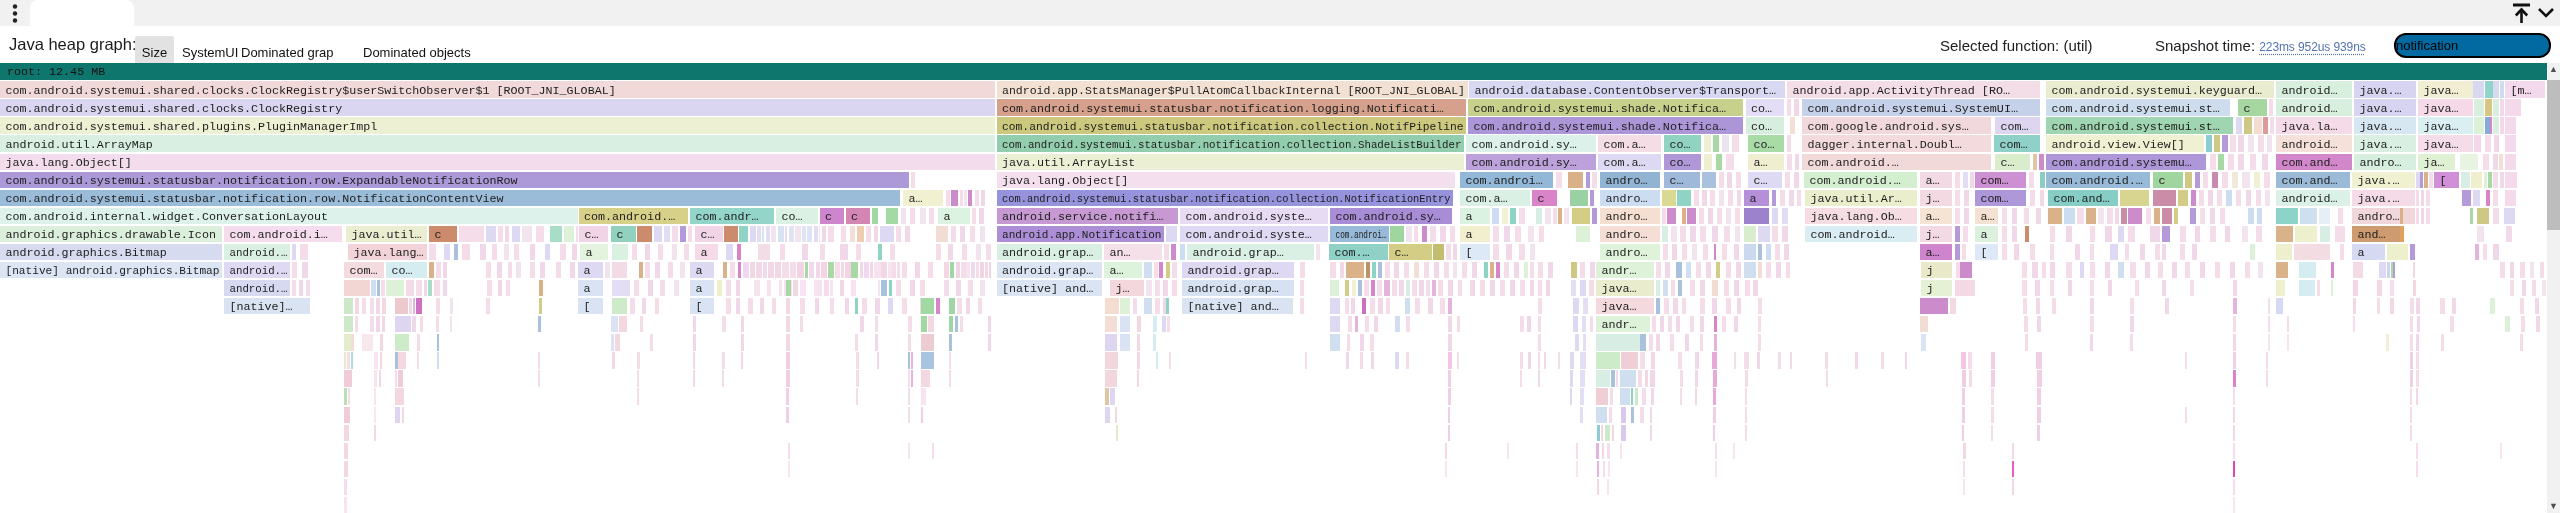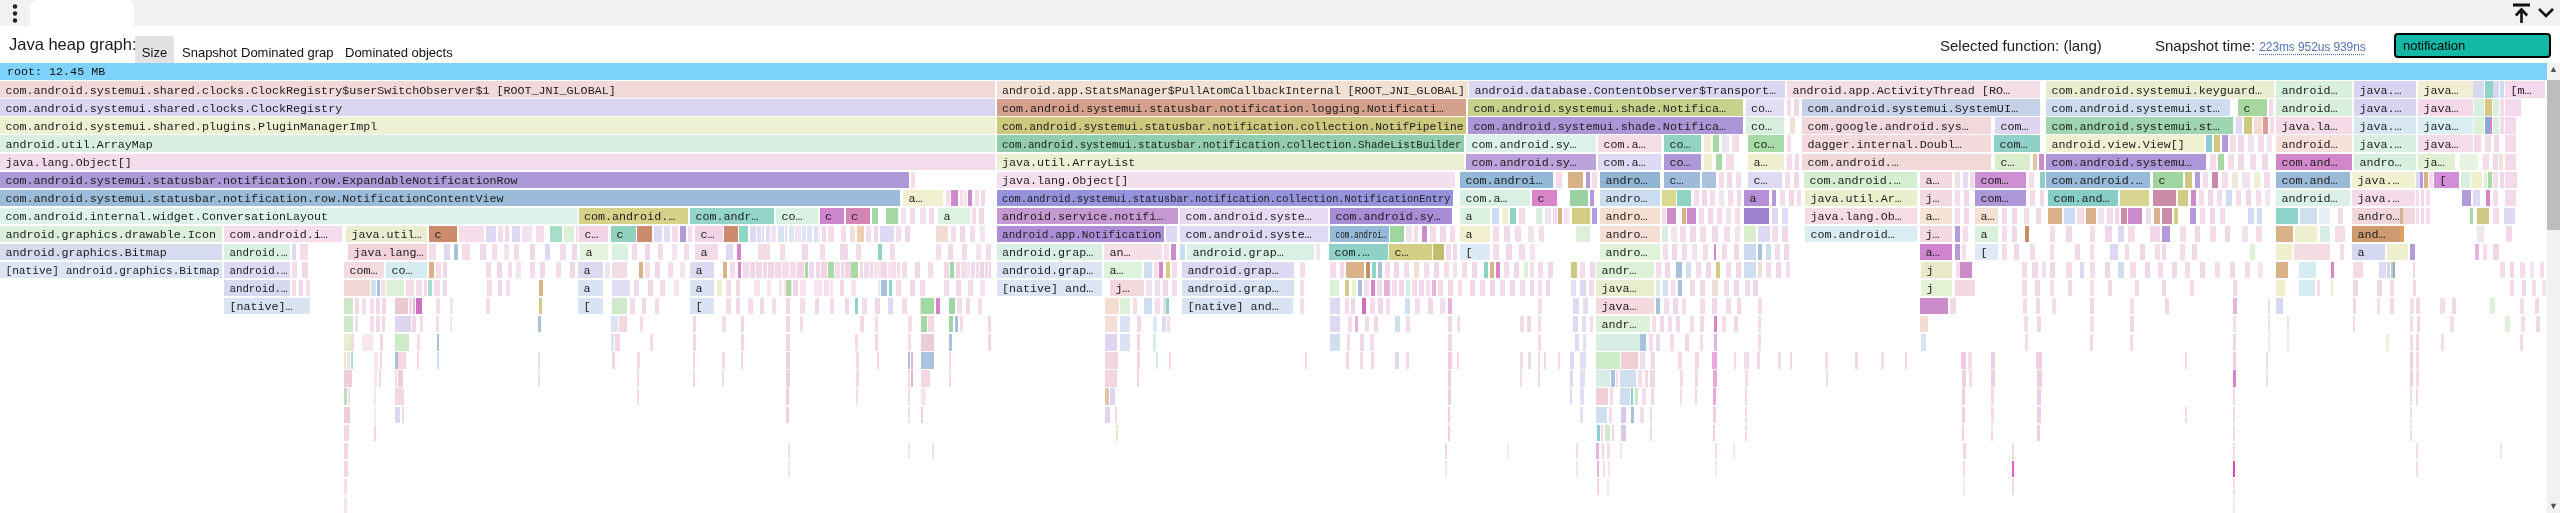--- a/index.html
+++ b/index.html
@@ -13,23 +13,23 @@
 #toolbar { position:absolute; left:0; top:26px; width:2560px; height:37px; background:#ffffff; }
 .jhg { position:absolute; left:9px; top:35px; font-size:16.5px; color:#1b1b1b; }
 .tbtn { position:absolute; top:36px; height:33px; font-size:13px; color:#111;
   white-space:nowrap; display:flex; align-items:center; justify-content:center; border-radius:2px; }
 .sel { background:#e2e2e2; }
 #rtext1 { position:absolute; left:1940px; top:37px; font-size:15px; color:#202124; }
 #rtext2 { position:absolute; left:2155px; top:37px; font-size:15px; color:#202124; }
 #rtext2 a { color:#5273b0; font-size:12px; letter-spacing:-0.1px;
   text-decoration:underline dotted; text-underline-offset:3px; }
 #searchbox { position:absolute; left:2394px; top:33px; width:157px; height:25px;
-  border:2px solid #000; border-radius:4px; background:#14b8a6; font-size:13px;
-  padding-left:7px; color:#000; display:flex; align-items:center; }
-#rootbar { position:absolute; left:0; top:63px; width:2547px; height:16.5px; background:#7dd3fc; }
+  border:2px solid #000; border-radius:12px; background:#0369a1; font-size:13px;
+  padding-left:0; color:#000; display:flex; align-items:center; }
+#rootbar { position:absolute; left:0; top:63px; width:2547px; height:16.5px; background:#0f766e; }
 #rootbar span { position:absolute; left:7px; top:1.5px; font-family:"Liberation Mono", monospace;
   font-size:11.7px; color:#111; }
 #sb { position:absolute; left:2547px; top:63px; width:13px; height:450px; background:#f1f1f1; }
 #sbthumb { position:absolute; left:2547px; top:80px; width:13px; height:150px; background:#bdbdbd; }
 .sbarrow { position:absolute; left:2547px; width:13px; height:13px; color:#505050;
   font-size:9px; text-align:center; line-height:13px; }
 </style></head>
 <body>
 <div id="page">
 <div id="tabbar"></div>
@@ -45,24 +45,24 @@
 <rect x="2" y="1.5" width="17" height="3" fill="#111"></rect>
 <line x1="10.5" y1="8" x2="10.5" y2="21" stroke="#111" stroke-width="2.6"></line>
 <path d="M4.8 13.5 L10.5 7.5 L16.2 13.5" stroke="#111" stroke-width="2.6" fill="none"></path>
 </svg>
 <svg style="position:absolute;left:2537px;top:7px" width="18" height="11" viewBox="0 0 18 11">
 <path d="M2 2 L9 9 L16 2" stroke="#111" stroke-width="2.6" fill="none"></path>
 </svg>
 <div id="toolbar"></div>
 <div class="jhg">Java heap graph:</div>
 <div class="tbtn sel" style="left:135px;width:39px;">Size</div>
-<div class="tbtn" style="left:182px;">Snapshot</div>
+<div class="tbtn" style="left:182px;">SystemUI</div>
 <div class="tbtn" style="left:241px;">Dominated grap</div>
-<div class="tbtn" style="left:345px;">Dominated objects</div>
-<div id="rtext1">Selected function: (lang)</div>
+<div class="tbtn" style="left:363px;">Dominated objects</div>
+<div id="rtext1">Selected function: (util)</div>
 <div id="rtext2">Snapshot time: <a>223ms 952us 939ns</a></div>
 <div id="searchbox">notification</div>
 <div id="rootbar">
       <span>root: 12.45 MB</span>
     </div>
 <svg width="2560" height="513" viewBox="0 0 2560 513" style="position:absolute;left:0;top:0" shape-rendering="crispEdges">
 <rect x="0" y="81.2" width="995" height="16.3" fill="#f1d9da"></rect>
 <rect x="996.5" y="81.2" width="471" height="16.3" fill="#f2e1d3"></rect>
 <rect x="1469" y="81.2" width="316" height="16.3" fill="#d9d8f3"></rect>
 <rect x="1787" y="81.2" width="253" height="16.3" fill="#f3dde6"></rect>

